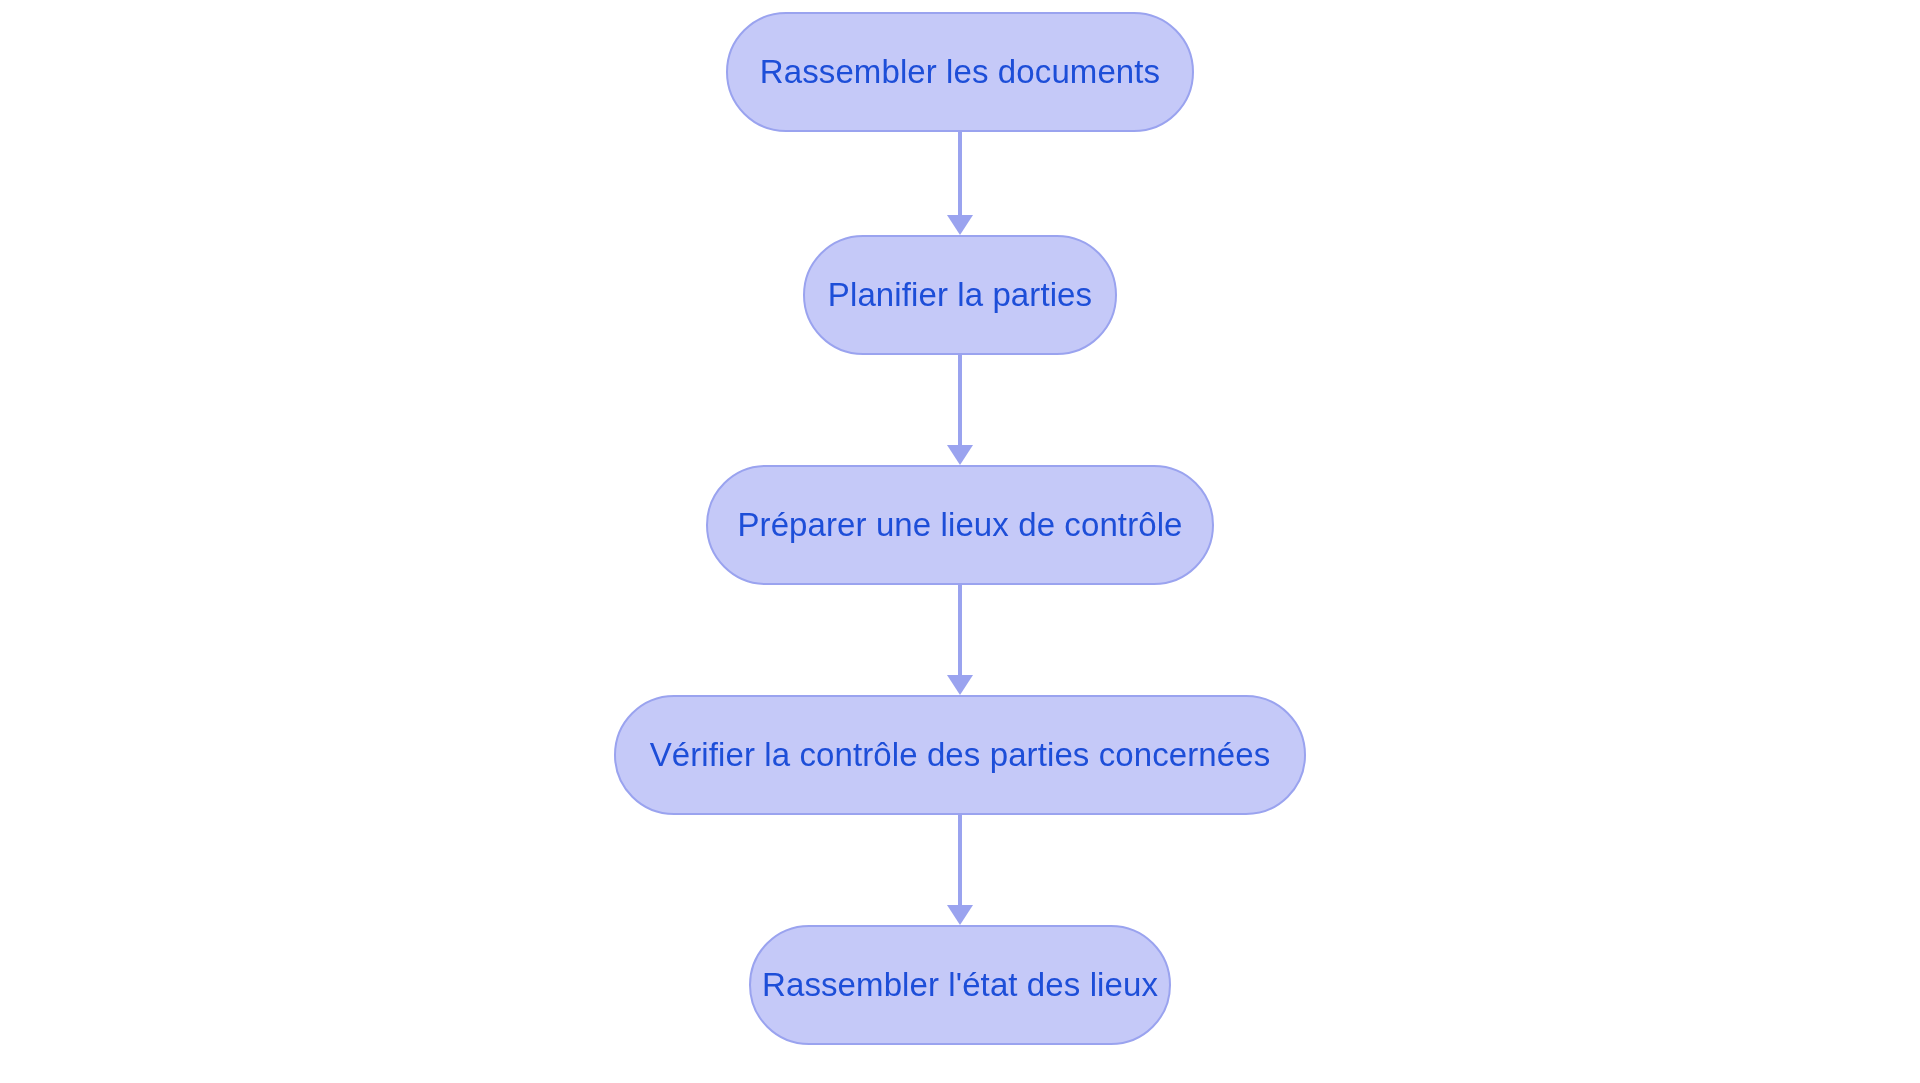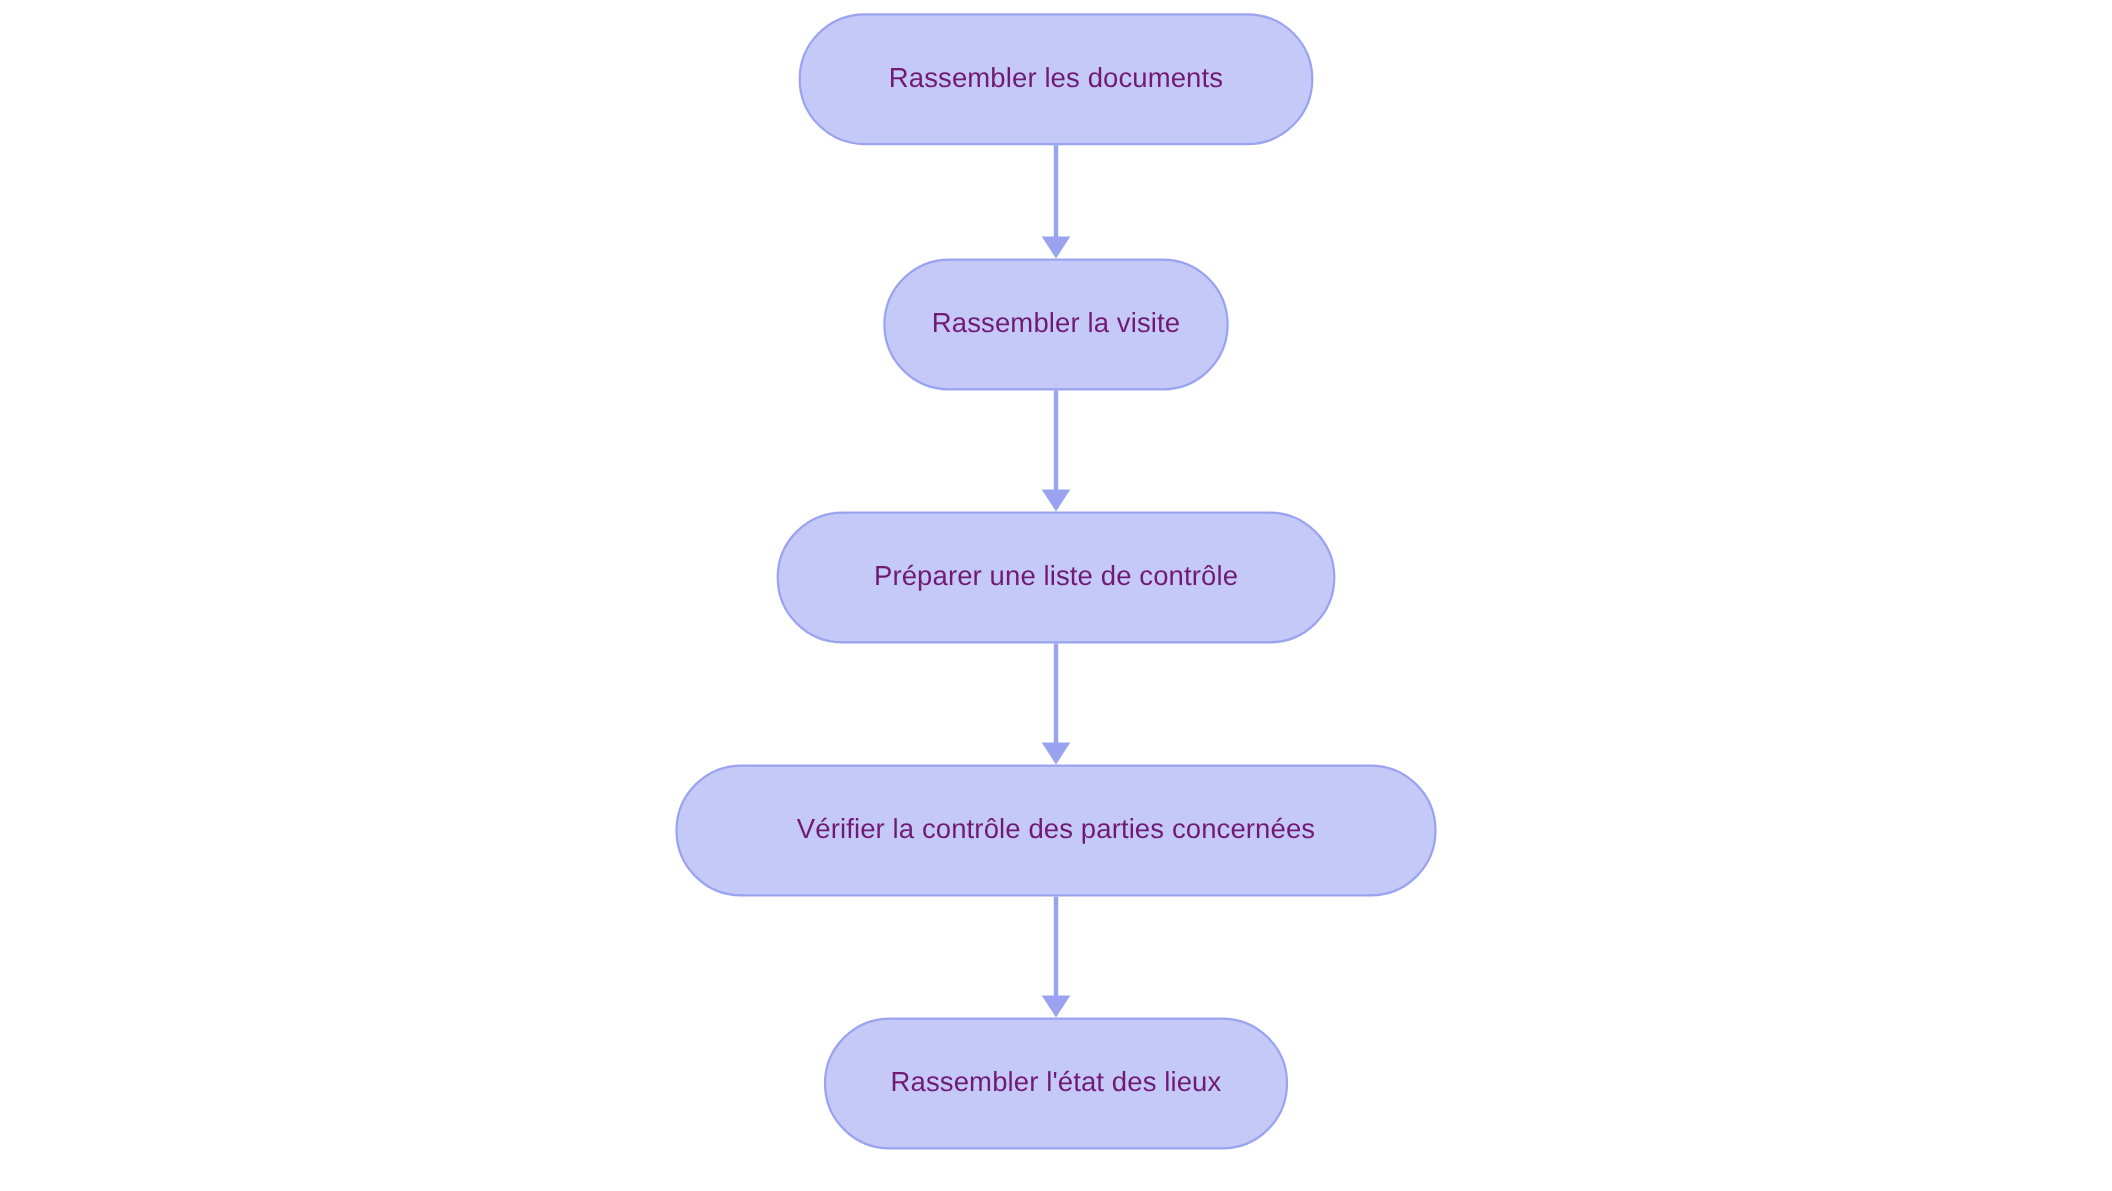--- a/index.html
+++ b/index.html
@@ -35,22 +35,22 @@
   }
 
   .node {
     box-sizing: border-box;
     display: flex;
     align-items: center;
     justify-content: center;
     background: #c5c9f8;
     border: 2px solid #9aa3ef;
     border-radius: 999px;
-    color: #701a75;
-    font-size: 25px;
+    color: #1d4ed8;
+    font-size: 33px;
     font-weight: 400;
     letter-spacing: 0.1px;
     line-height: 1.1;
     white-space: nowrap;
     padding: 0 46px;
     height: 120px;
   }
 
   .node-label {
     display: block;
@@ -105,30 +105,30 @@
     <div class="node n0">
       <span class="node-label">Rassembler les documents</span>
     </div>
 
     <div class="connector c0">
       <div class="stem"></div>
       <div class="head"></div>
     </div>
 
     <div class="node n1">
-      <span class="node-label">Rassembler la visite</span>
+      <span class="node-label">Planifier la parties</span>
     </div>
 
     <div class="connector c1">
       <div class="stem"></div>
       <div class="head"></div>
     </div>
 
     <div class="node n2">
-      <span class="node-label">Préparer une liste de contrôle</span>
+      <span class="node-label">Préparer une lieux de contrôle</span>
     </div>
 
     <div class="connector c2">
       <div class="stem"></div>
       <div class="head"></div>
     </div>
 
     <div class="node n3">
       <span class="node-label">Vérifier la contrôle des parties concernées</span>
     </div>

